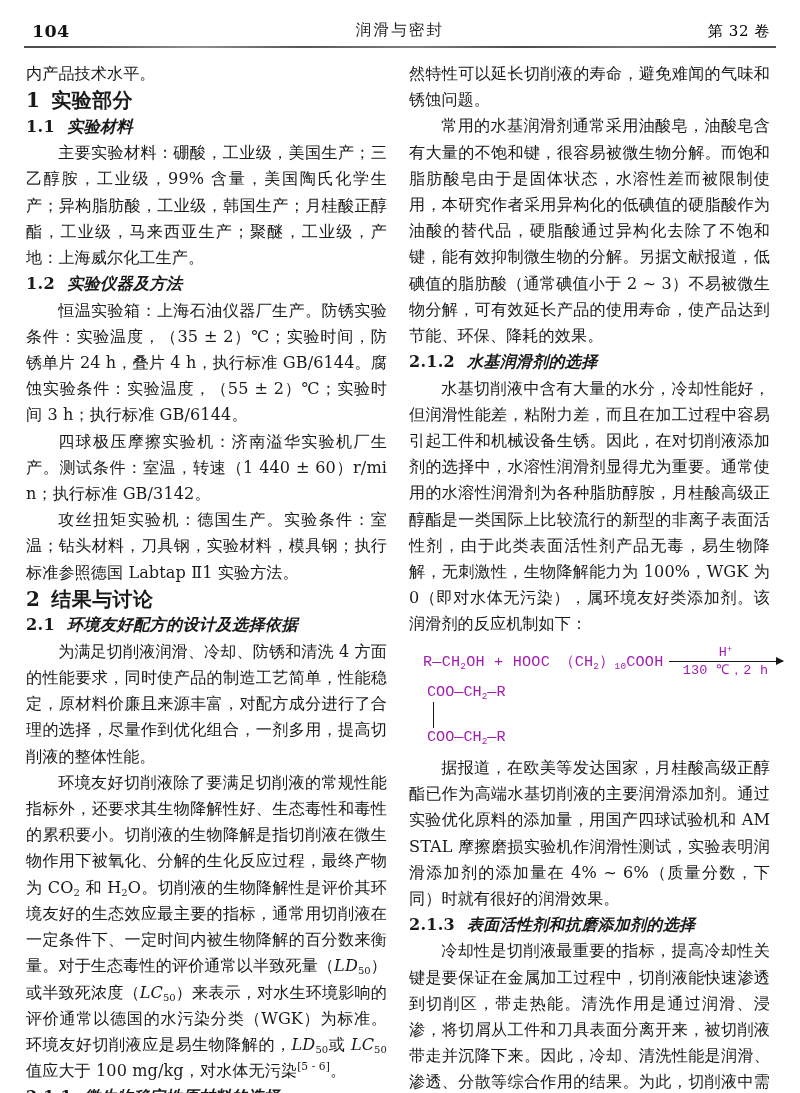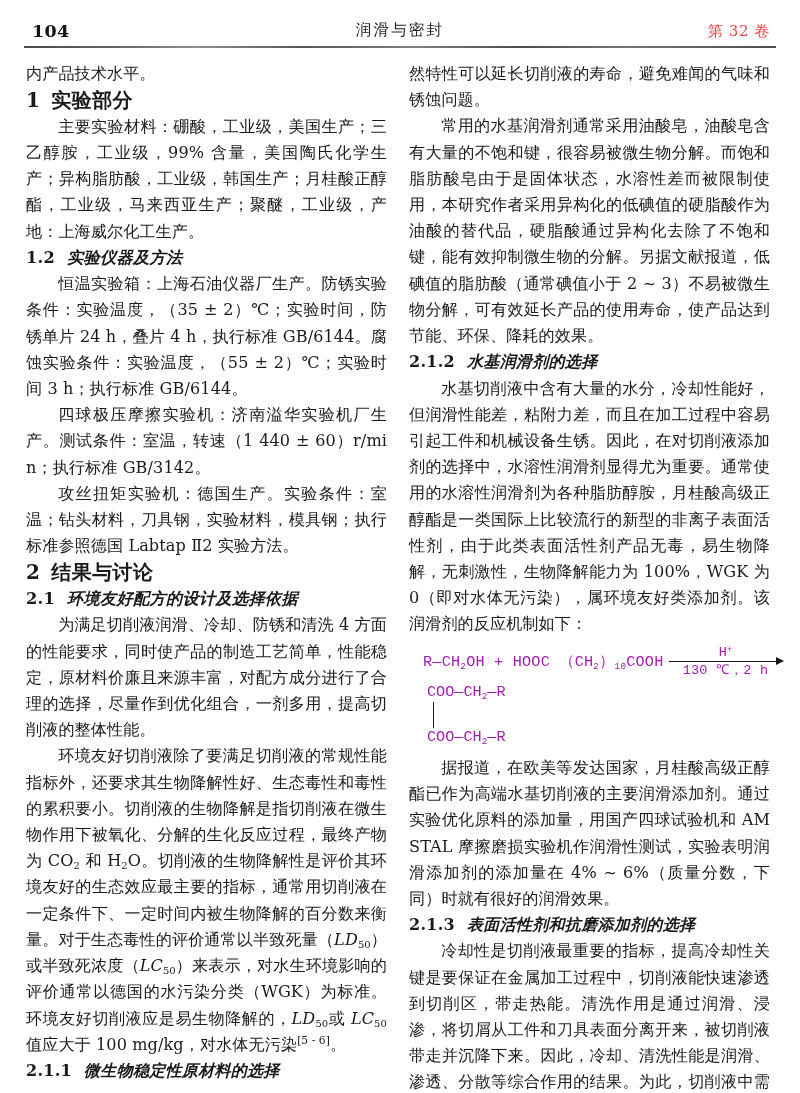--- a/index.html
+++ b/index.html
@@ -47,21 +47,21 @@
     font-size: 15.5px;
     color: #1d1d1d;
     letter-spacing: 2.2px;
     position: absolute;
     left: 0; right: 0;
     text-align: center;
     bottom: 3px;
   }
   .runhead-vol {
     font-size: 15px;
-    color: #ef4444;
+    color: #000000;
     letter-spacing: 0.6px;
     padding-right: 8px;
   }
   .rule {
     margin: 2px 24px 0 24px;
     height: 2px;
     background: linear-gradient(to right,
         #2b2b2b 0%, #4a4a4a 12%, #7d7d7d 23%, #3a3a3a 37%,
         #6a6a6a 52%, #2e2e2e 66%, #5d5d5d 80%, #303030 100%);
     opacity: 0.85;
@@ -221,30 +221,33 @@
   <div class="columns">
 
     <div class="col">
 
       <p class="para noindent">内产品技术水平。</p>
 
       <div class="h1">
         <span class="num">1</span><span>实验部分</span>
       </div>
 
+      <div class="h2">
+        <span class="num">1.1</span><span>实验材料</span>
+      </div>
 
       <p class="para">主要实验材料：硼酸，工业级，美国生产；三乙醇胺，工业级，99% 含量，美国陶氏化学生产；异构脂肪酸，工业级，韩国生产；月桂酸正醇酯，工业级，马来西亚生产；聚醚，工业级，产地：上海威尔化工生产。</p>
 
       <div class="h2">
         <span class="num">1.2</span><span>实验仪器及方法</span>
       </div>
 
       <p class="para">恒温实验箱：上海石油仪器厂生产。防锈实验条件：实验温度，（35 ± 2）℃；实验时间，防锈单片 24 h，叠片 4 h，执行标准 GB/6144。腐蚀实验条件：实验温度，（55 ± 2）℃；实验时间 3 h；执行标准 GB/6144。</p>
       <p class="para">四球极压摩擦实验机：济南溢华实验机厂生产。测试条件：室温，转速（1 440 ± 60）r/min；执行标准 GB/3142。</p>
-      <p class="para"><span>攻丝扭矩实验机：德国生产。实验条件：室温；钻头材料，刀具钢，实验材料，模具钢；执行标准参照德国 Labtap </span><span class="lat">Ⅱ</span><span>2 实验方法。</span></p>
+      <p class="para"><span>攻丝扭矩实验机：德国生产。实验条件：室温；钻头材料，刀具钢，实验材料，模具钢；执行标准参照德国 Labtap </span><span class="lat">Ⅱ</span><span>1 实验方法。</span></p>
 
       <div class="h1">
         <span class="num">2</span><span>结果与讨论</span>
       </div>
 
       <div class="h2">
         <span class="num">2.1</span><span>环境友好配方的设计及选择依据</span>
       </div>
 
       <p class="para">为满足切削液润滑、冷却、防锈和清洗 4 方面的性能要求，同时使产品的制造工艺简单，性能稳定，原材料价廉且来源丰富，对配方成分进行了合理的选择，尽量作到优化组合，一剂多用，提高切削液的整体性能。</p>

